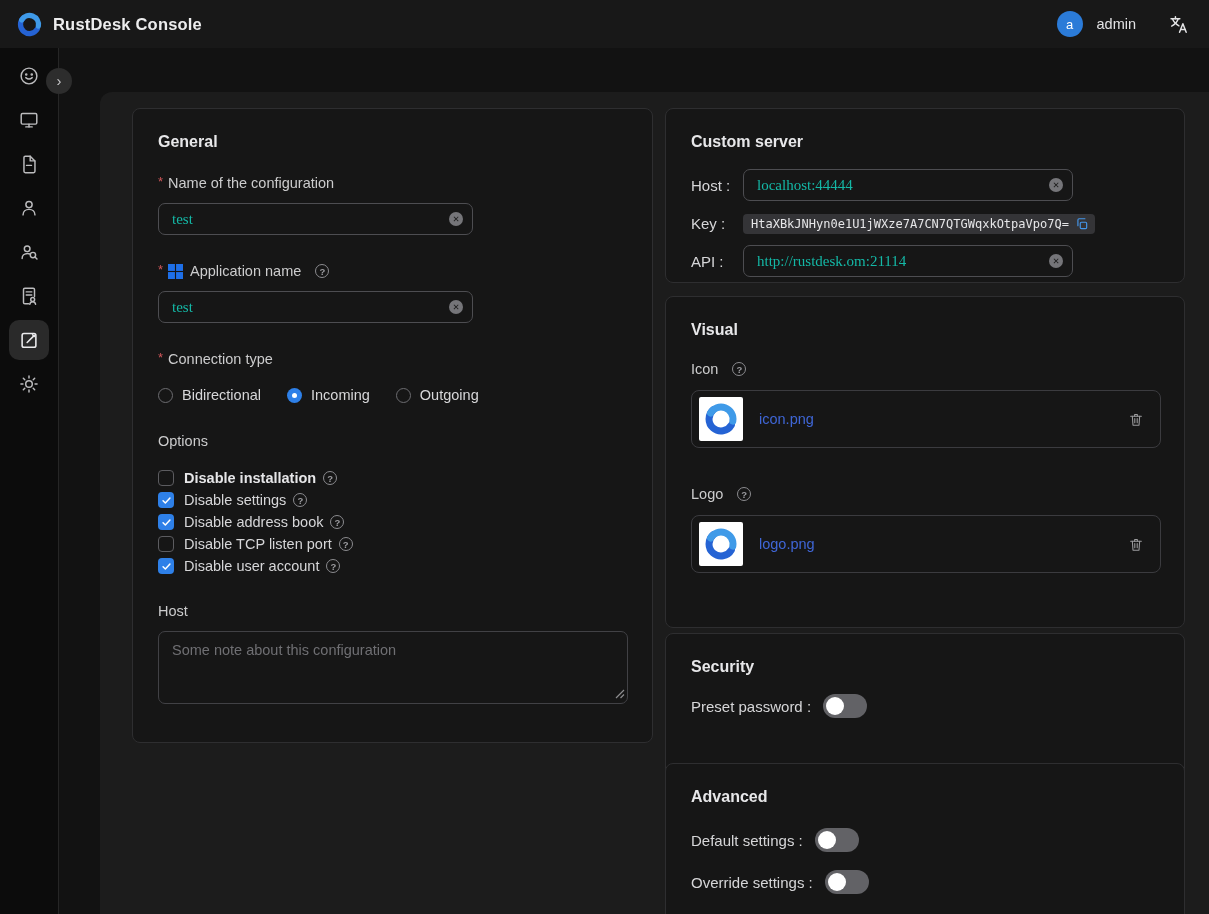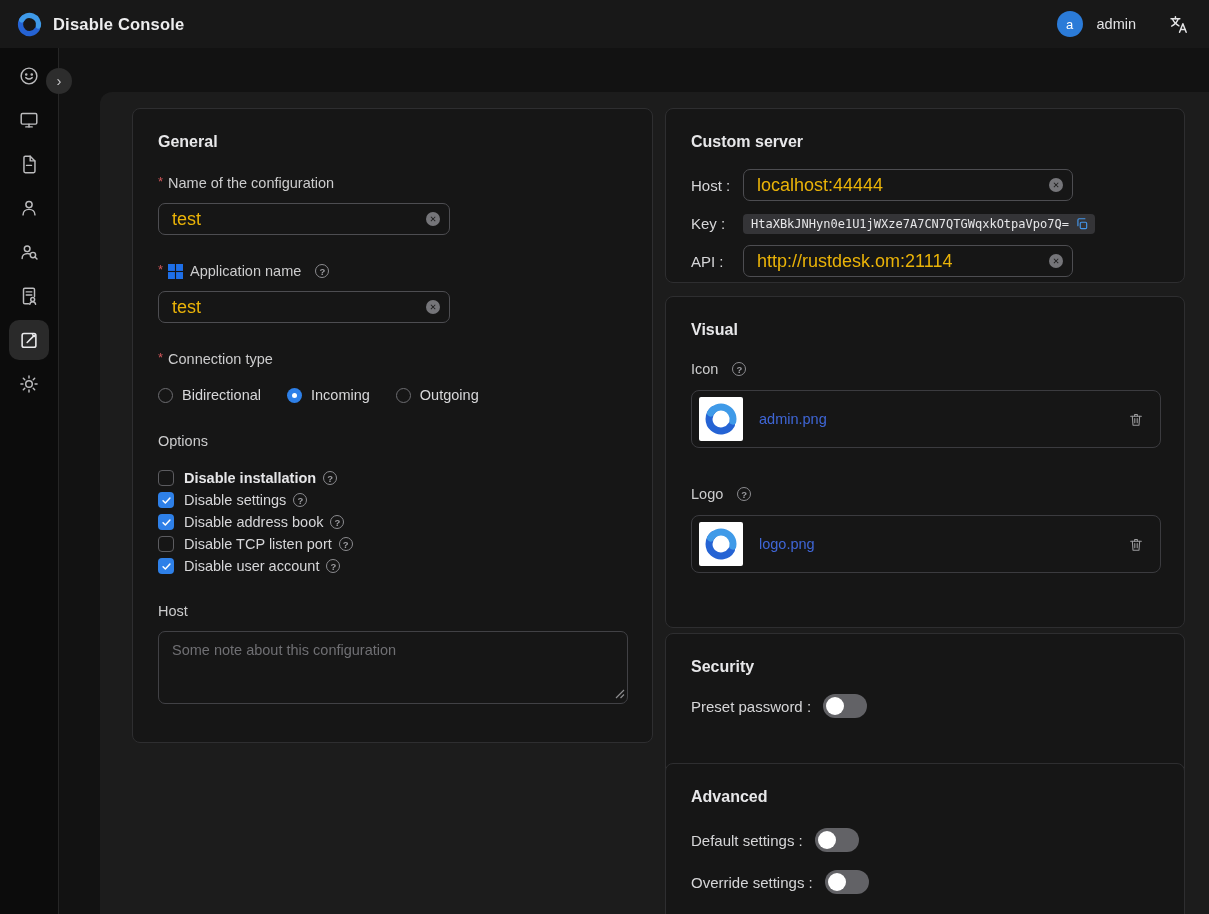--- a/index.html
+++ b/index.html
@@ -60,29 +60,29 @@
   .card-advanced { left:565px; top:671px; width:520px; height:235px; }
   .card-title { margin:0; font-size:16px; font-weight:600; color:#e7e7e9; }
 
   .field-label { display:flex; align-items:center; gap:7px; color:#cccccd; font-size:14.5px; }
   .req { color:#cf5659; font-size:13px; margin-right:-2px; transform:translateY(-2px); display:inline-block; }
 
   .input { position:relative; display:flex; align-items:center; height:32px;
     background:#161616; border:1px solid #4d4d51; border-radius:7px; }
   .input input {
     width:100%; background:transparent; border:none; outline:none;
-    color:#eab308; font-size:18px; padding:0 32px 0 13px; font-family:Liberation Sans, sans-serif;
+    color:#14b8a6; font-size:15px; padding:0 32px 0 13px; font-family:Liberation Serif, serif;
   }
   .clear-btn {
     position:absolute; right:9px; top:50%; transform:translateY(-50%);
     width:14px; height:14px; border-radius:50%; background:#757579; color:#1b1b1b;
     border:none; font-size:8.5px; line-height:1; display:flex; align-items:center; justify-content:center;
     cursor:pointer; padding:0;
   }
-  .w-short { width:292px; }
+  .w-short { width:315px; }
 
   
   .radio-row { display:flex; align-items:center; gap:26px; }
   .radio-opt { display:flex; align-items:center; gap:9px; cursor:pointer; }
   .radio { width:15px; height:15px; border-radius:50%; border:1.5px solid #6c6c70; position:relative; flex:none; }
   .radio.checked { border:none; background:#2e80e8; }
   .radio.checked::after { content:""; position:absolute; left:5px; top:5px; width:5px; height:5px; border-radius:50%; background:#fff; }
   .radio-label { color:#d7d7d9; font-size:14.5px; }
 
   
@@ -143,21 +143,21 @@
 <body>
 
 <div class="header">
   <div class="brand">
     <span>
       <svg width="27" height="27" viewBox="0 0 36 36">
         <path d="M28.4 24 A 12 12 0 1 1 10.3 8.8" fill="none" stroke="#2563d4" stroke-width="7" stroke-linecap="round"></path>
         <path d="M7.6 12 A 12 12 0 0 1 29.8 20.1" fill="none" stroke="#3f9ae8" stroke-width="7" stroke-linecap="round"></path>
       </svg>
     </span>
-    <span class="brand-title">Disable Console</span>
+    <span class="brand-title">RustDesk Console</span>
   </div>
   <div class="header-right">
     <span class="avatar">a</span>
     <span class="username">admin</span>
     <button class="translate-btn">
       <svg width="21" height="21" viewBox="0 0 24 24" fill="none" stroke="currentColor" stroke-width="1.7" stroke-linecap="round" stroke-linejoin="round">
         <path d="M3.5 5.5 h10"></path>
           <path d="M8.5 3.2 v2.3"></path>
         <path d="M11.6 5.5 c-1 3.4-3.6 6.4-7.4 8.3"></path>
         <path d="M5.3 5.8 c1.1 3.2 3.7 5.9 7.2 7.7"></path>
@@ -378,21 +378,21 @@
       <span>Icon</span>
       <span class="help">?</span>
     </div>
     <div class="upload-box">
       <span class="thumb">
         <svg width="36" height="36" viewBox="0 0 36 36">
           <path d="M28.4 24 A 12 12 0 1 1 10.3 8.8" fill="none" stroke="#2563d4" stroke-width="7" stroke-linecap="round"></path>
           <path d="M7.6 12 A 12 12 0 0 1 29.8 20.1" fill="none" stroke="#3f9ae8" stroke-width="7" stroke-linecap="round"></path>
         </svg>
       </span>
-      <a class="file-link">admin.png</a>
+      <a class="file-link">icon.png</a>
       <button class="trash-btn">
         <svg width="16" height="17" viewBox="0 0 24 24" fill="none" stroke="currentColor" stroke-width="1.6" stroke-linecap="round" stroke-linejoin="round">
           <path d="M4 7 h16"></path>
             <path d="M10 7 V4.5 h4 V7"></path>
           <path d="M6.5 7 l1 13.5 h9 l1 -13.5"></path>
           <path d="M10.2 10.5 v6.5 M13.8 10.5 v6.5"></path>
         </svg>
       </button>
     </div>
 

